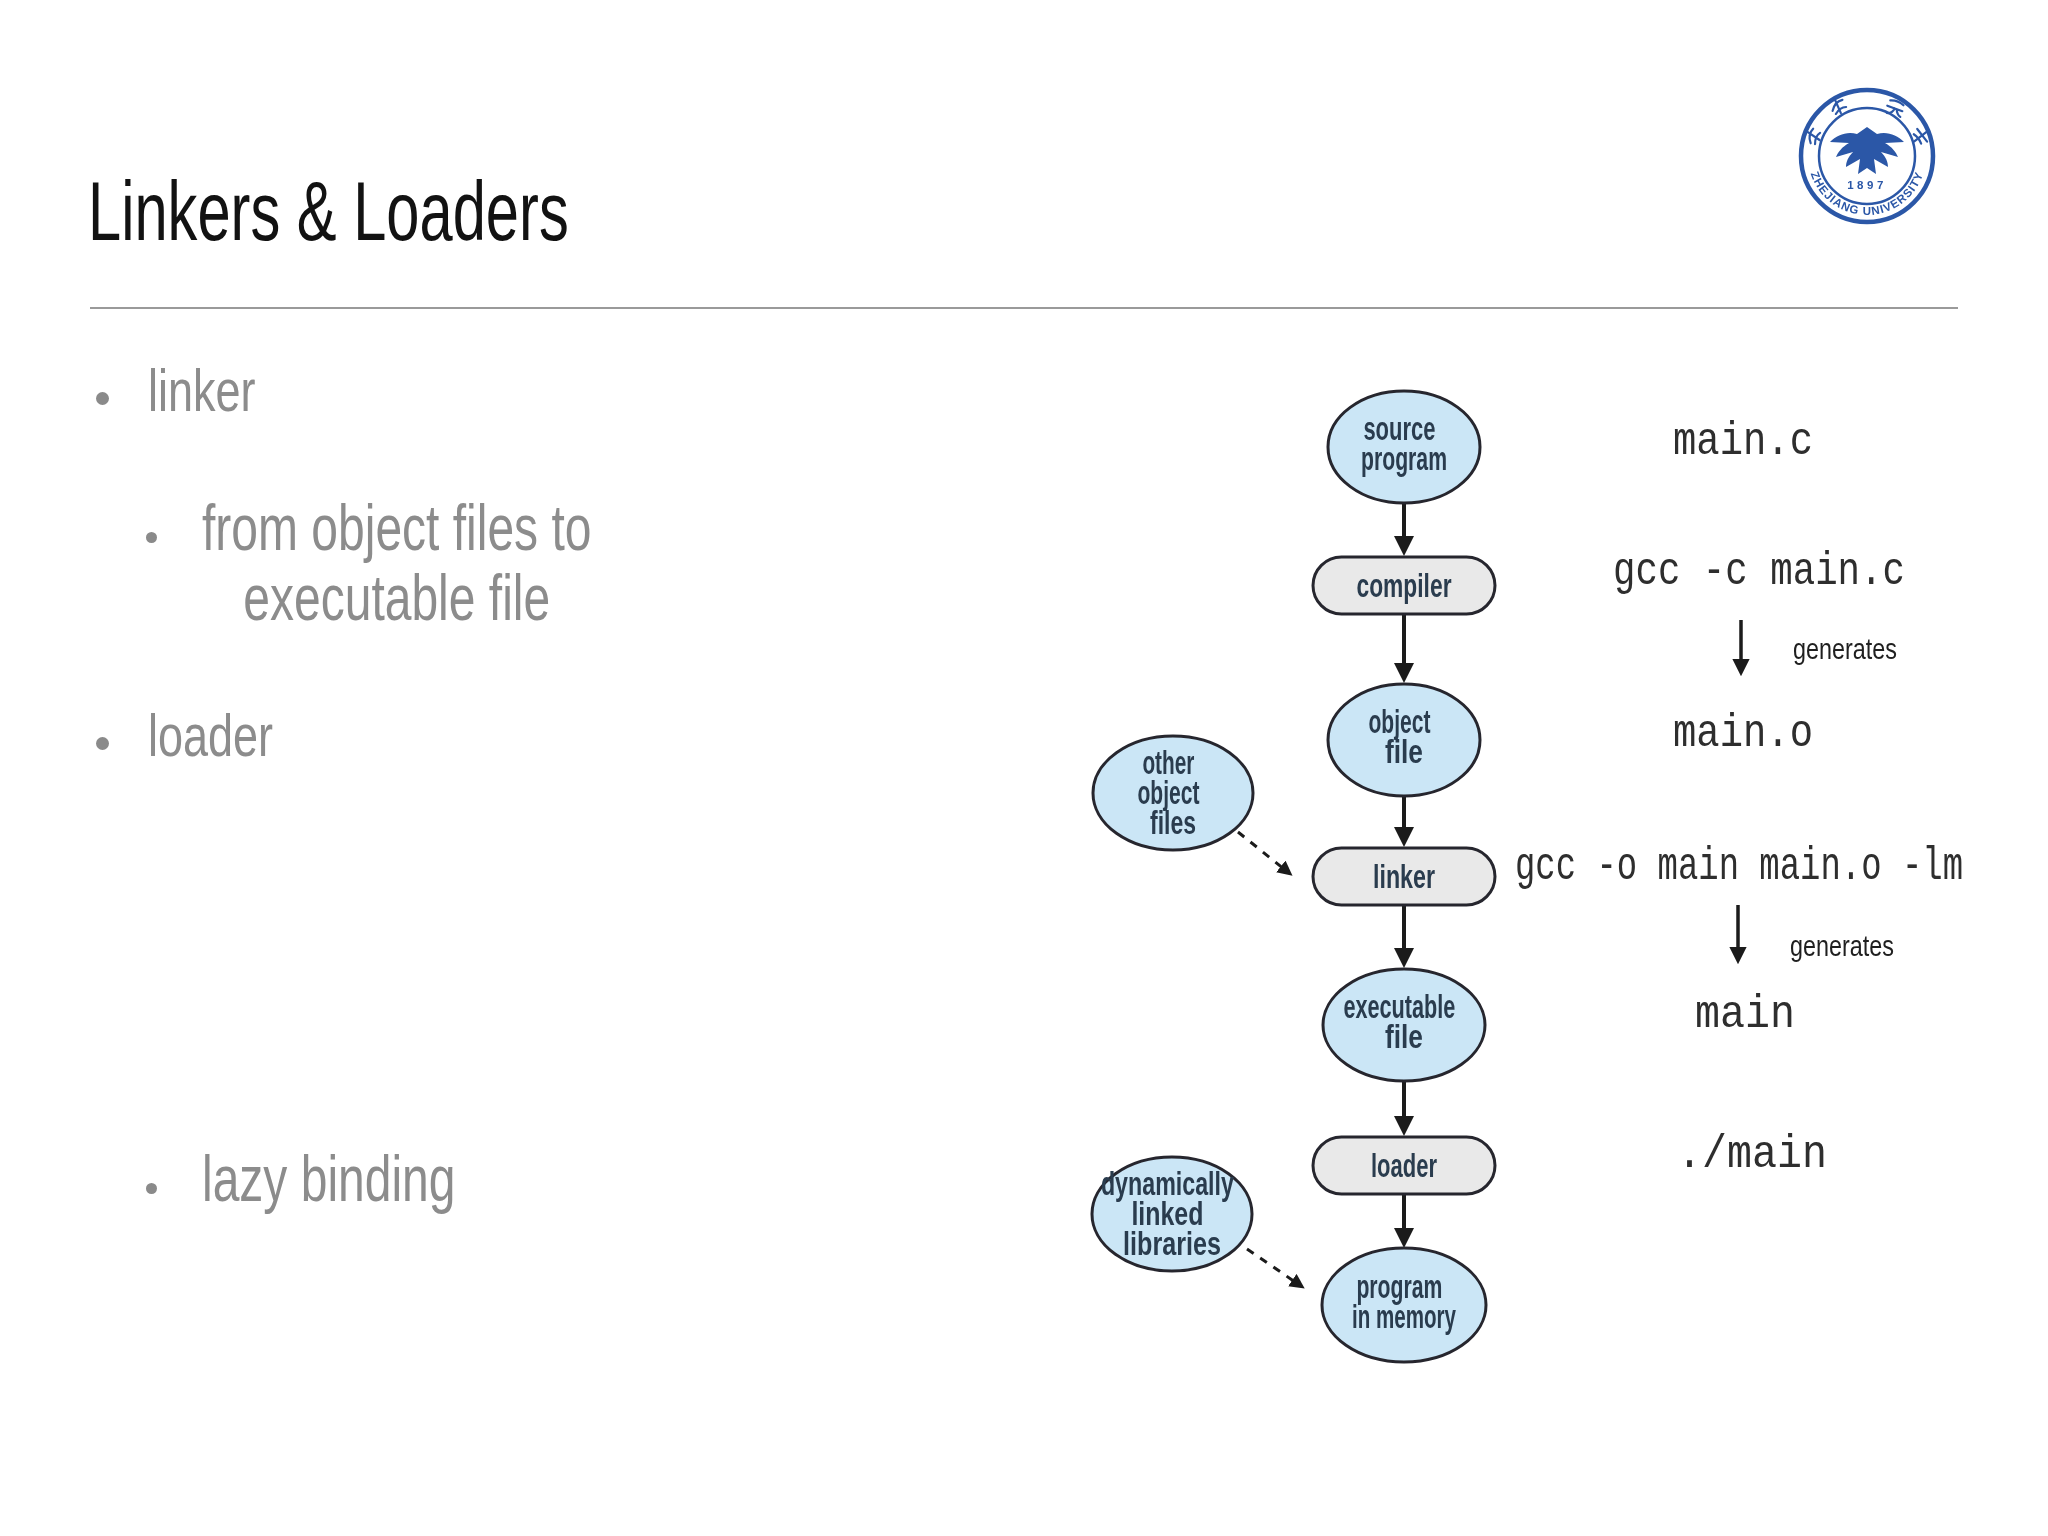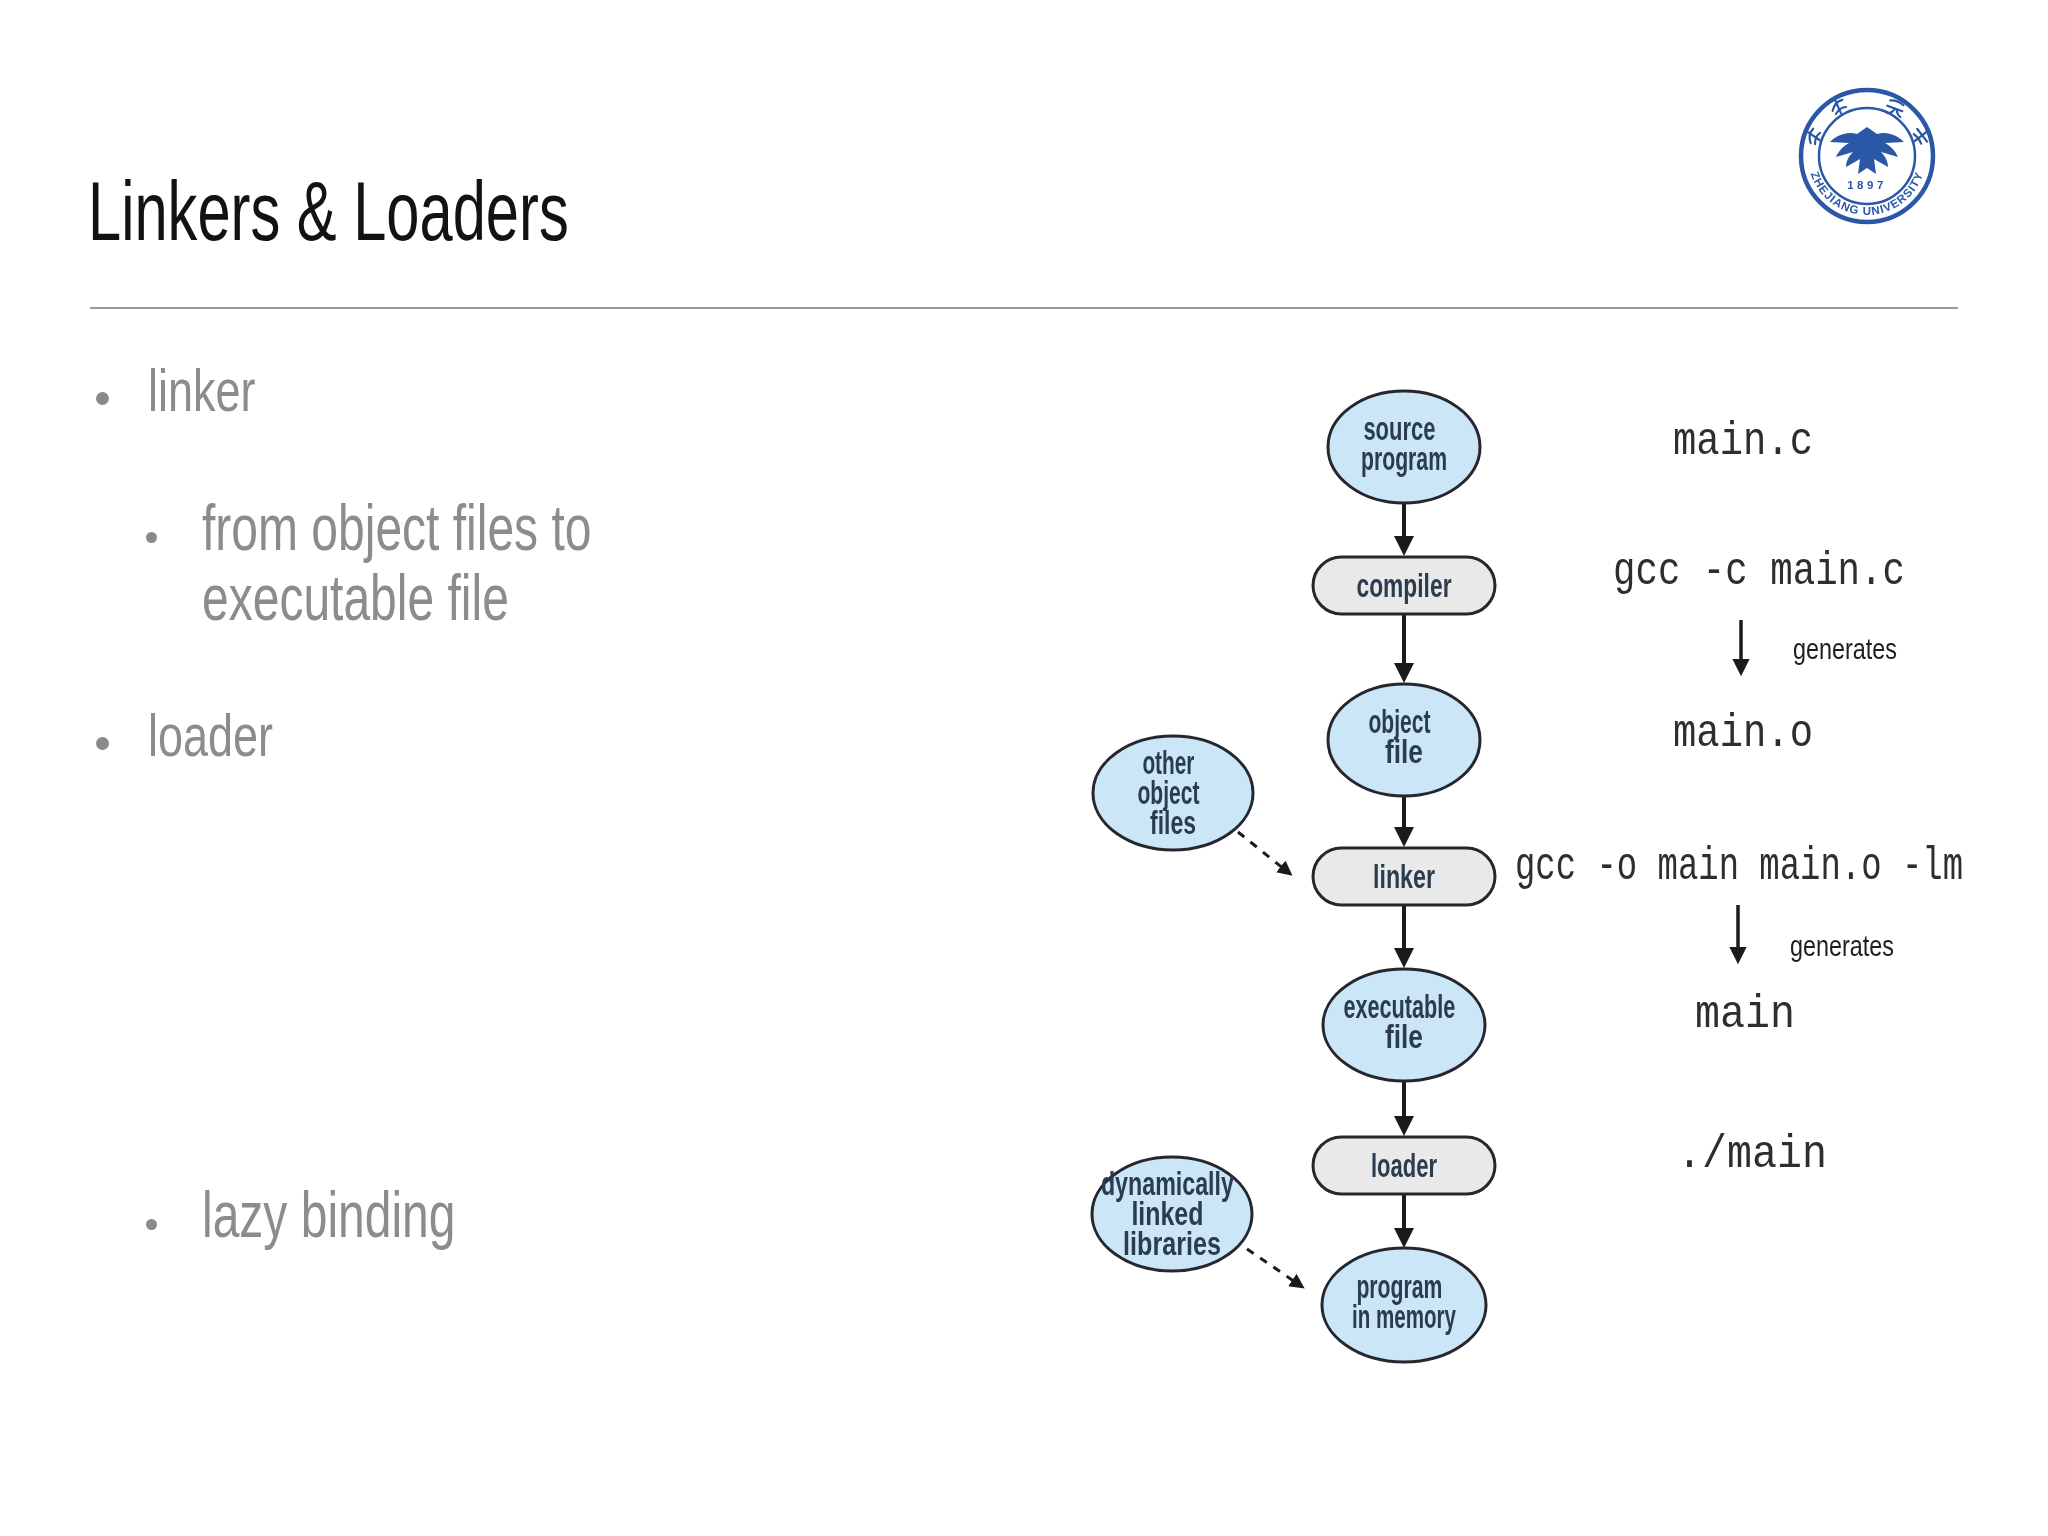--- a/index.html
+++ b/index.html
@@ -1,17 +1,17 @@
 <!DOCTYPE html>
 <html><head>
 <meta charset="utf-8">
 <style>
   html,body{margin:0;padding:0;background:#fff;}
   .slide{position:relative;width:2048px;height:1536px;background:#ffffff;overflow:hidden;
-         font-family:"Liberation Sans","DejaVu Sans",sans-serif;}
+         font-family:"Liberation Sans","DejaVu Sans",sans-serif;text-align:center;}
   .title{position:absolute;left:88px;top:169px;font-size:84px;line-height:84px;font-weight:400;
          color:#121212;white-space:nowrap;transform:scaleX(0.71);transform-origin:left top;}
   .divider{position:absolute;left:90px;top:307px;width:1868px;height:2px;background:#9a9a9a;}
   .logo{position:absolute;left:1796px;top:85px;width:142px;height:142px;}
   .bullet{position:absolute;display:flex;color:#8c8c8c;}
   .b-l1{left:96px;font-size:60px;line-height:72px;}
   .b-l2{left:146px;font-size:64px;line-height:70px;}
   .dot{border-radius:50%;background:#8a8a8a;flex:none;}
   .b-l1 > .dot{width:13px;height:13px;margin:37px 39px 0 0;}
   .b-l2 > .dot{width:11px;height:11px;margin:39px 45px 0 0;}
@@ -74,21 +74,21 @@
 
   <div class="bullet b-l1" style="top:700px">
     <span class="dot"></span>
     <div class="btext">
       <div>loader</div>
     </div>
   </div>
 
 
 
-  <div class="bullet b-l2" style="top:1180px">
+  <div class="bullet b-l2" style="top:1144px">
     <span class="dot"></span>
     <div class="btext">
       <div>lazy binding</div>
     </div>
   </div>
 
   <svg class="diagram" width="1008" height="1105" viewBox="0 0 1008 1105">
     <defs>
       <marker id="ah" viewBox="0 0 10 10" refX="7" refY="5" markerWidth="5" markerHeight="5" orient="auto">
         <path d="M0 0 L10 5 L0 10 Z" fill="#1b1b1b"></path>

